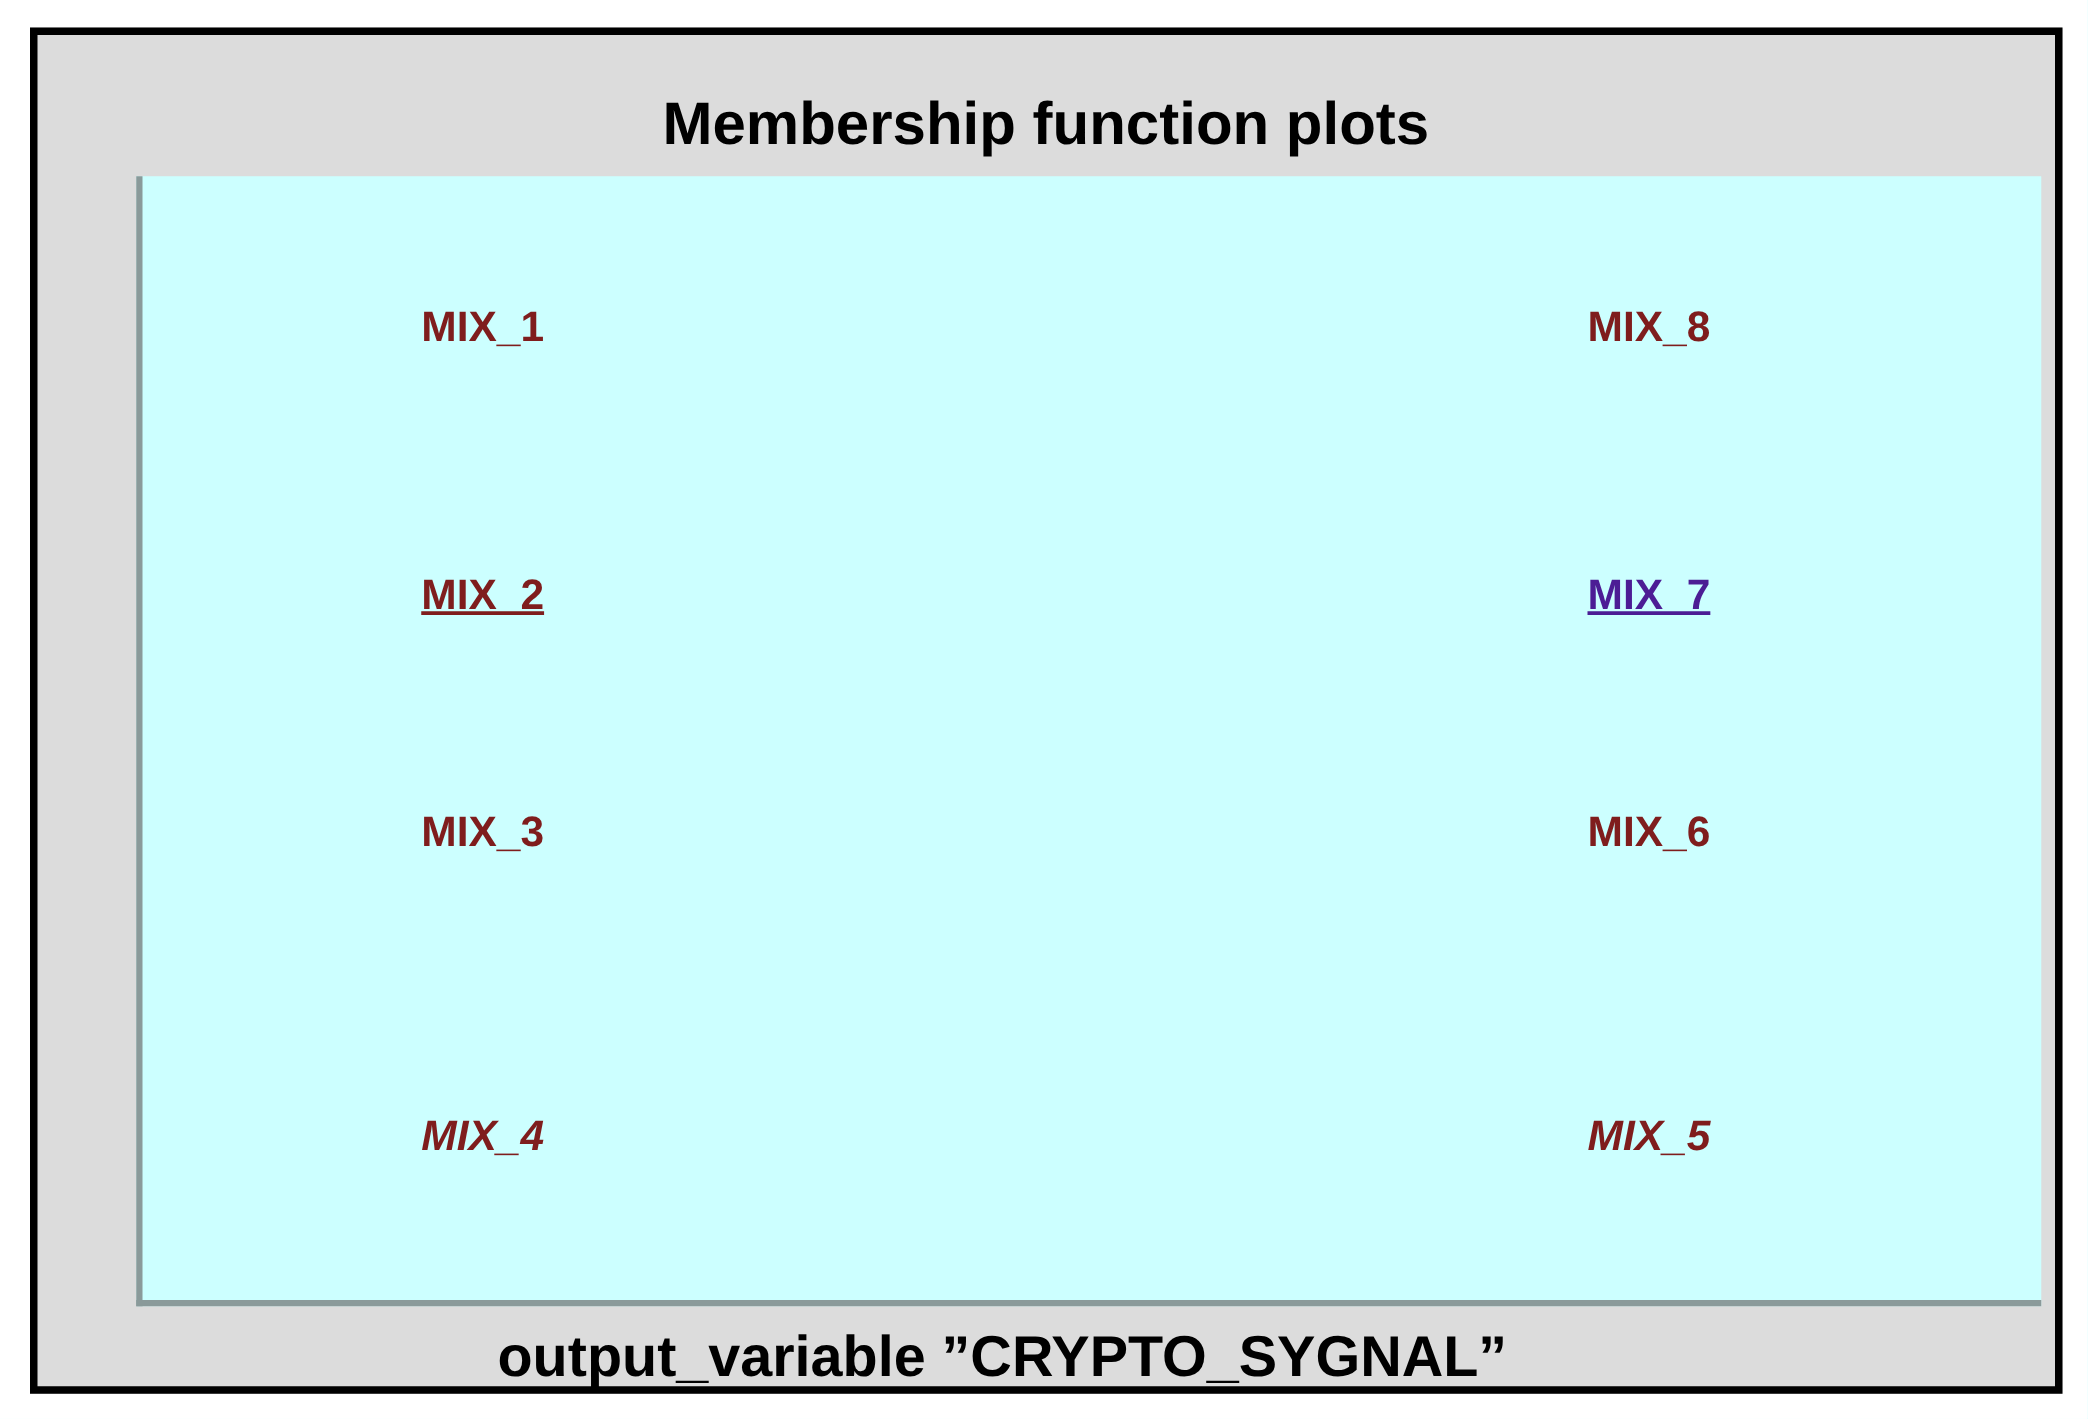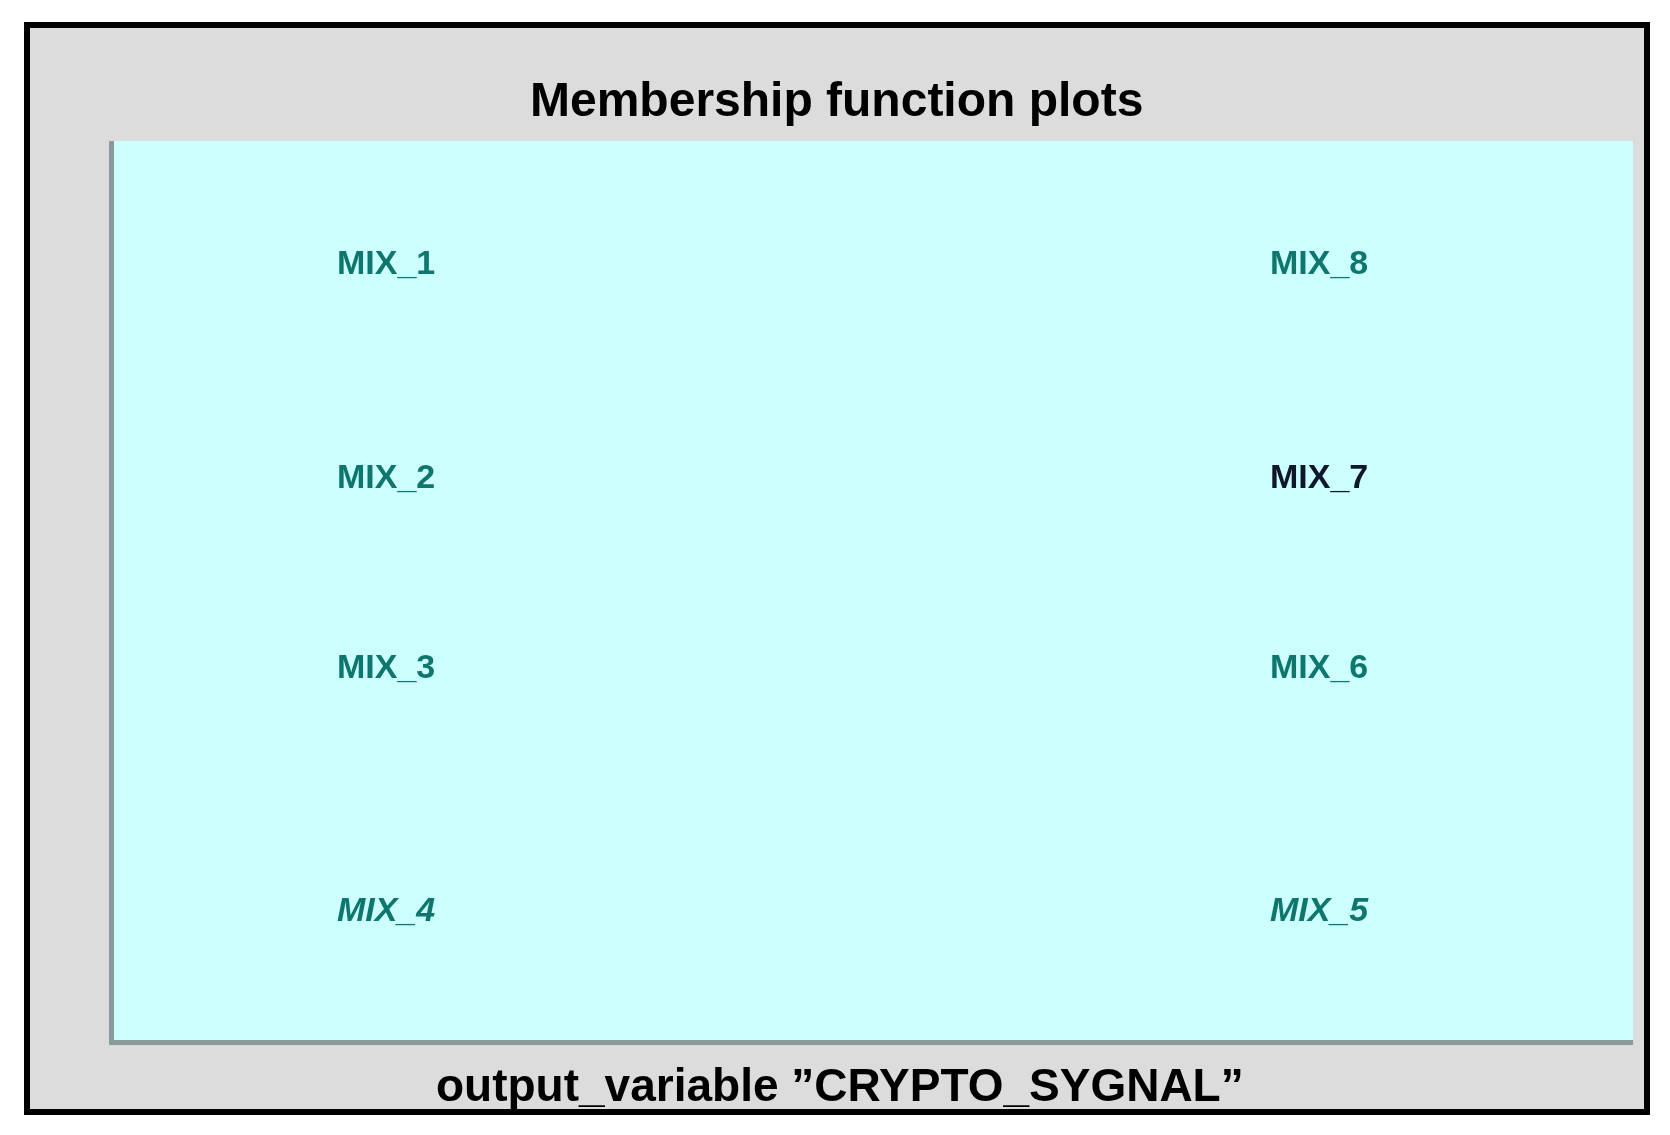--- a/index.html
+++ b/index.html
@@ -39,56 +39,55 @@
     height: 904px;
     box-sizing: border-box;
     background: #ccffff;
     border-left: 5px solid #8a9a9a;
     border-bottom: 5px solid #8a9a9a;
   }
   .mf-label {
     position: absolute;
     font-size: 34px;
     font-weight: bold;
-    color: #0f766e;
+    color: #7f1d1d;
     white-space: nowrap;
     cursor: pointer;
   }
   .mf-label.selected {
     color: #ff0000;
   }
   .col-left  { left: 307px; }
   .col-right { left: 1240px; }
   .row-1 { top: 215px; }
-  .row-2 { top: 429px; }
+  .row-2 { top: 429px; text-decoration: underline; }
   .row-3 { top: 619px; }
   .row-4 { top: 862px; font-style: italic; }
   .footer-label {
     position: absolute;
     left: 368px;
     top: 1030px;
     font-size: 46px;
     font-weight: bold;
     color: #000000;
     white-space: nowrap;
-    margin-left: 38px;
   }
 </style>
 </head>
 <body>
 
 <div class="window">
   <div class="plot-title">Membership function plots</div>
 
   <div class="plot-area"></div>
 
   <span class="mf-label col-left row-1">MIX_1</span>
   <span class="mf-label col-left row-2">MIX_2</span>
   <span class="mf-label col-left row-3">MIX_3</span>
   <span class="mf-label col-left row-4">MIX_4</span>
 
   <span class="mf-label col-right row-1">MIX_8</span>
-  <span class="mf-label col-right row-2 selected" style="color: #0f172a;">MIX_7</span>
+  <span class="mf-label col-right row-2 selected" style="color: #4c1d95;">MIX_7</span>
   <span class="mf-label col-right row-3">MIX_6</span>
   <span class="mf-label col-right row-4">MIX_5</span>
 
   <div class="footer-label">output_variable ”CRYPTO_SYGNAL”</div>
 </div>
 
 </body></html>

